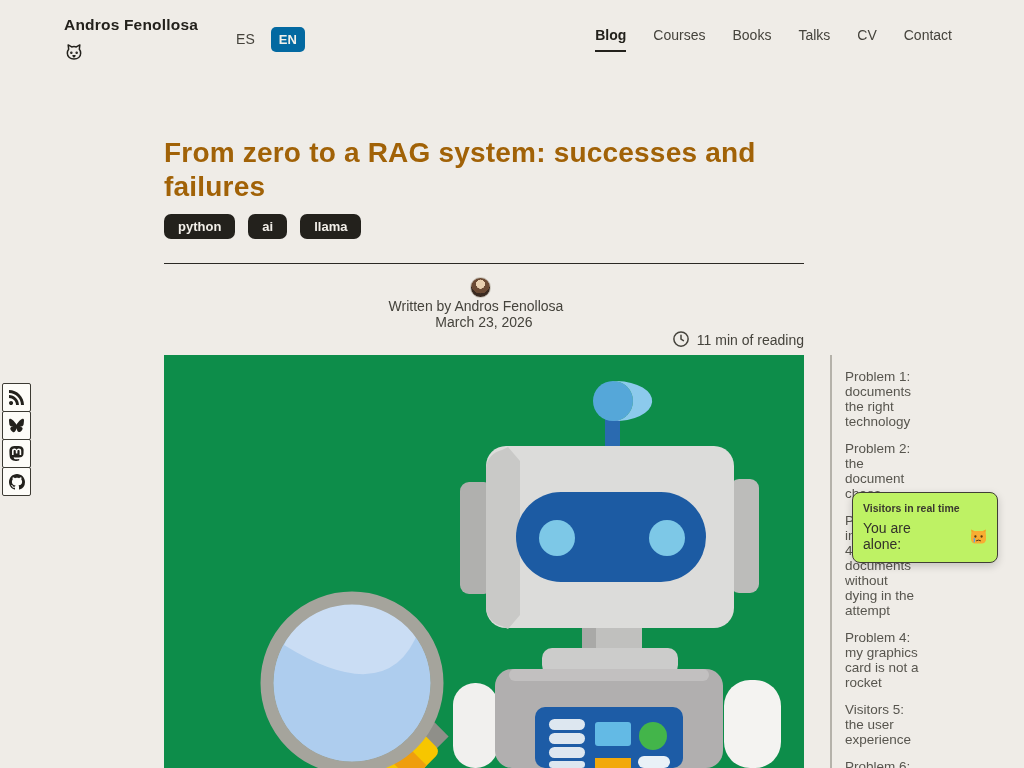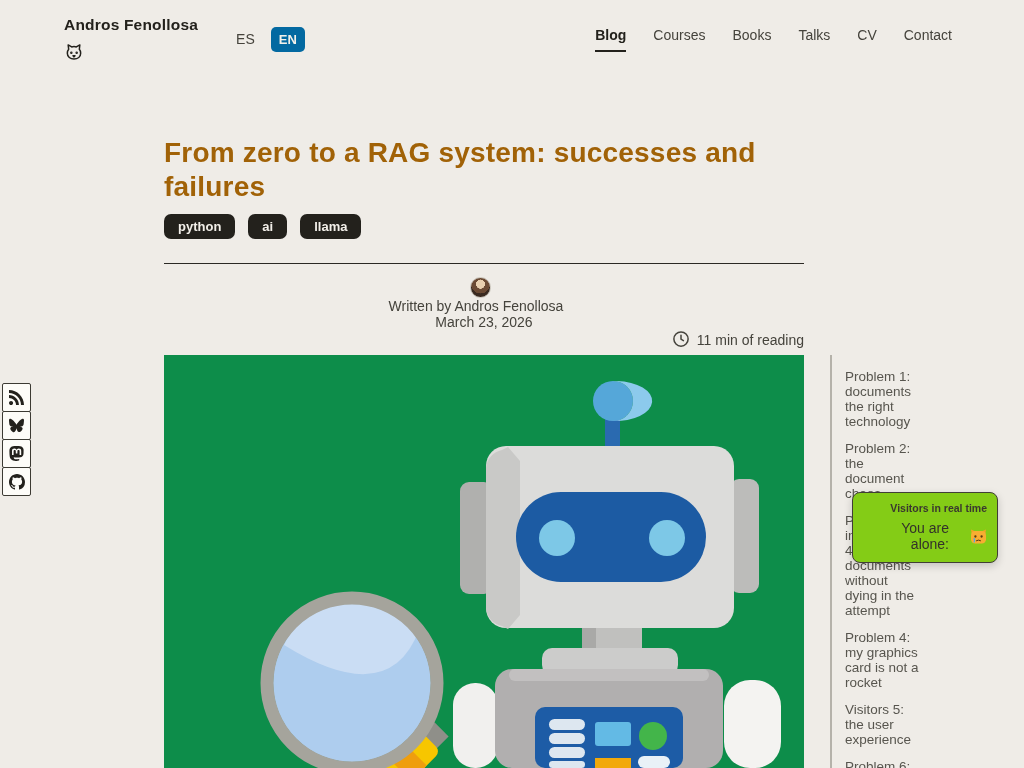--- a/index.html
+++ b/index.html
@@ -74,23 +74,23 @@
     overflow:hidden;
   }
   .toc-item {
     width:78px; font-size:13.5px; line-height:15px; color:#57554e;
     margin-bottom:12px; cursor:pointer;
   }
 
   
   .tooltip {
     position:absolute; left:852px; top:492px; width:146px;
-    background:#84cc16; border:1.5px solid #403e36; border-radius:8px;
+    background:#bef264; border:1.5px solid #403e36; border-radius:8px;
     box-shadow:0 3px 8px rgba(0,0,0,.18);
-    padding:9px 10px 10px; text-align:right; z-index:5;
+    padding:9px 10px 10px; text-align:left; z-index:5;
   }
   .tooltip-title { font-size:10.5px; font-weight:700; color:#3a382f; }
   .tooltip-body { margin-top:6px; font-size:14px; color:#33312a; display:flex; align-items:center; justify-content:center; gap:21px; }
   .emoji svg { display:block; }
 </style>
 </head>
 <body>
 
 <div class="page">
 

